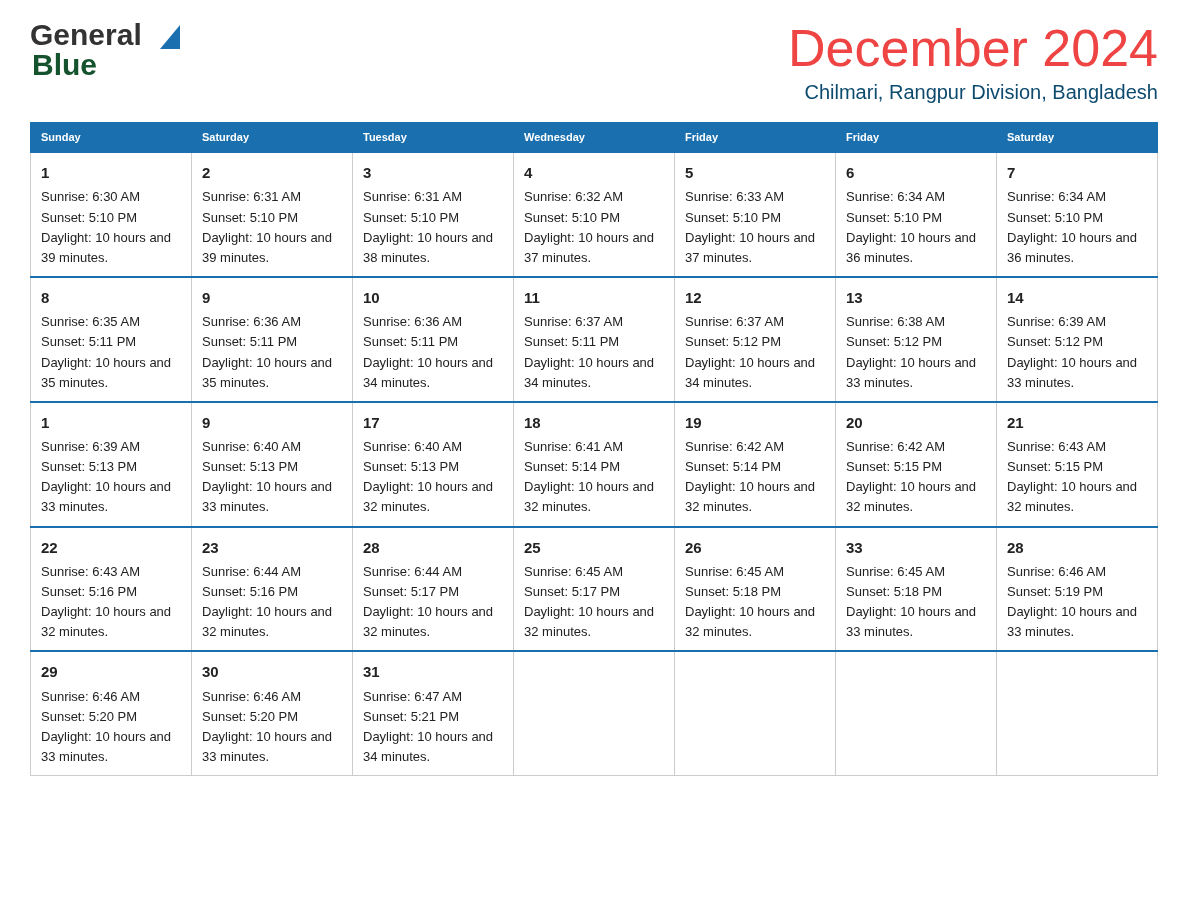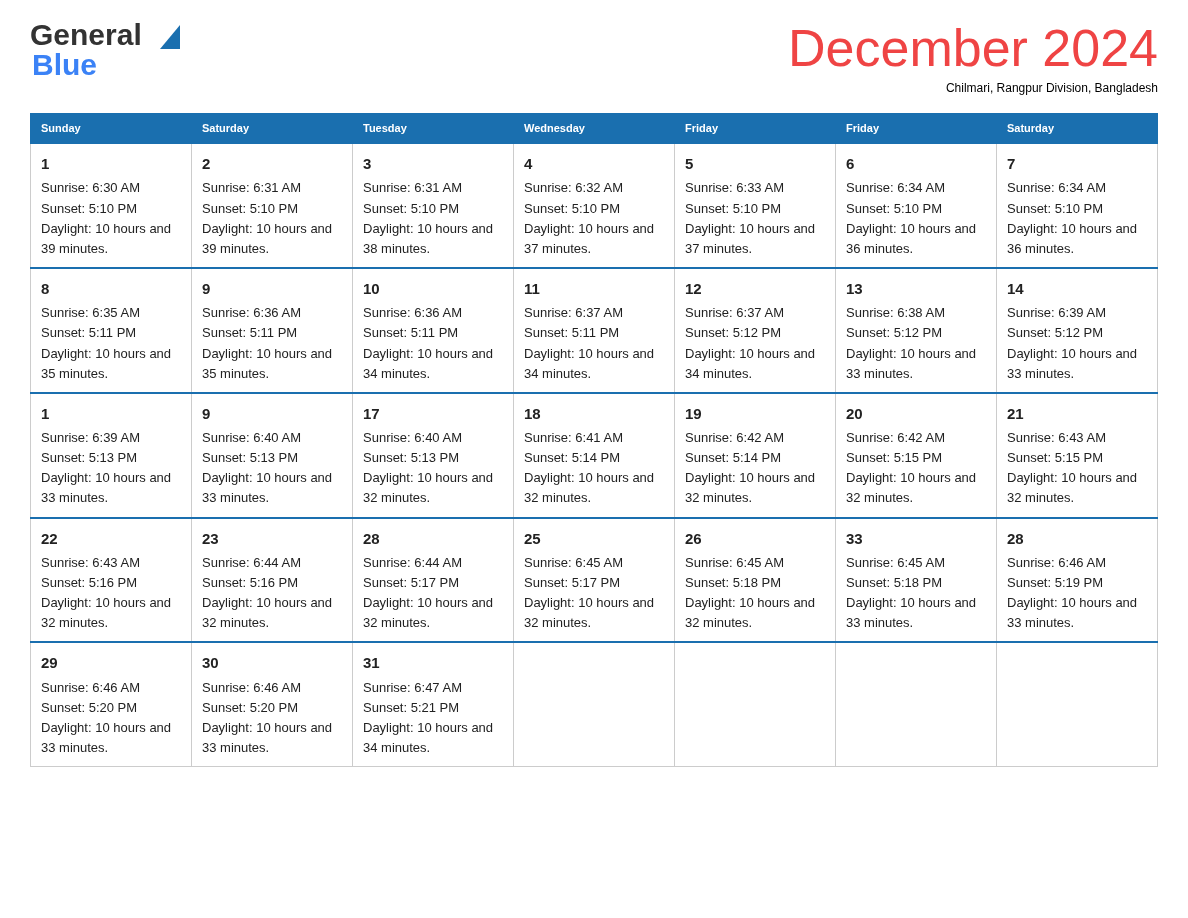--- a/index.html
+++ b/index.html
@@ -57,27 +57,27 @@
 <div class="header-area">
   <div style="display:flex; flex-direction:column; align-items:flex-start; min-width:160px;">
     <div style="display:flex; align-items:center; line-height:1;">
       <span style="font-size:30px; font-weight:bold; color:#333;">General</span>
       <span style="display:inline-block; width:0; height:0; border-left:0 solid transparent; border-right:15px solid transparent; border-bottom:0 solid transparent; margin:0;"></span>
       <svg width="20" height="24" viewBox="0 0 20 24" style="margin-left:3px; margin-top:4px;">
           <polygon points="0,24 20,24 20,0" fill="#1a6faf"></polygon>
         </svg>
     </div>
     <div style="margin-top:-2px; margin-left:2px;">
-      <span style="font-size:30px; font-weight:bold; color:#3b82f6;">Blue</span>
+      <span style="font-size:30px; font-weight:bold; color:#14532d;">Blue</span>
     </div>
   </div>
   <div style="flex:1;"></div>
   <div style="text-align:right;">
     <div style="font-size:52px; font-weight:normal; color:#ef4444; line-height:1.1;">December 2024</div>
-    <div style="font-size:12px; color:#000000; margin-top:4px;text-align:right;">Chilmari, Rangpur Division, Bangladesh</div>
+    <div style="font-size:20px; color:#0c4a6e; margin-top:4px;text-align:right;">Chilmari, Rangpur Division, Bangladesh</div>
   </div>
 </div>
 
 <table>
   <thead>
     <tr>
     <th>Sunday</th>
         <th>Saturday</th>
         <th>Tuesday</th>
         <th>Wednesday</th>

